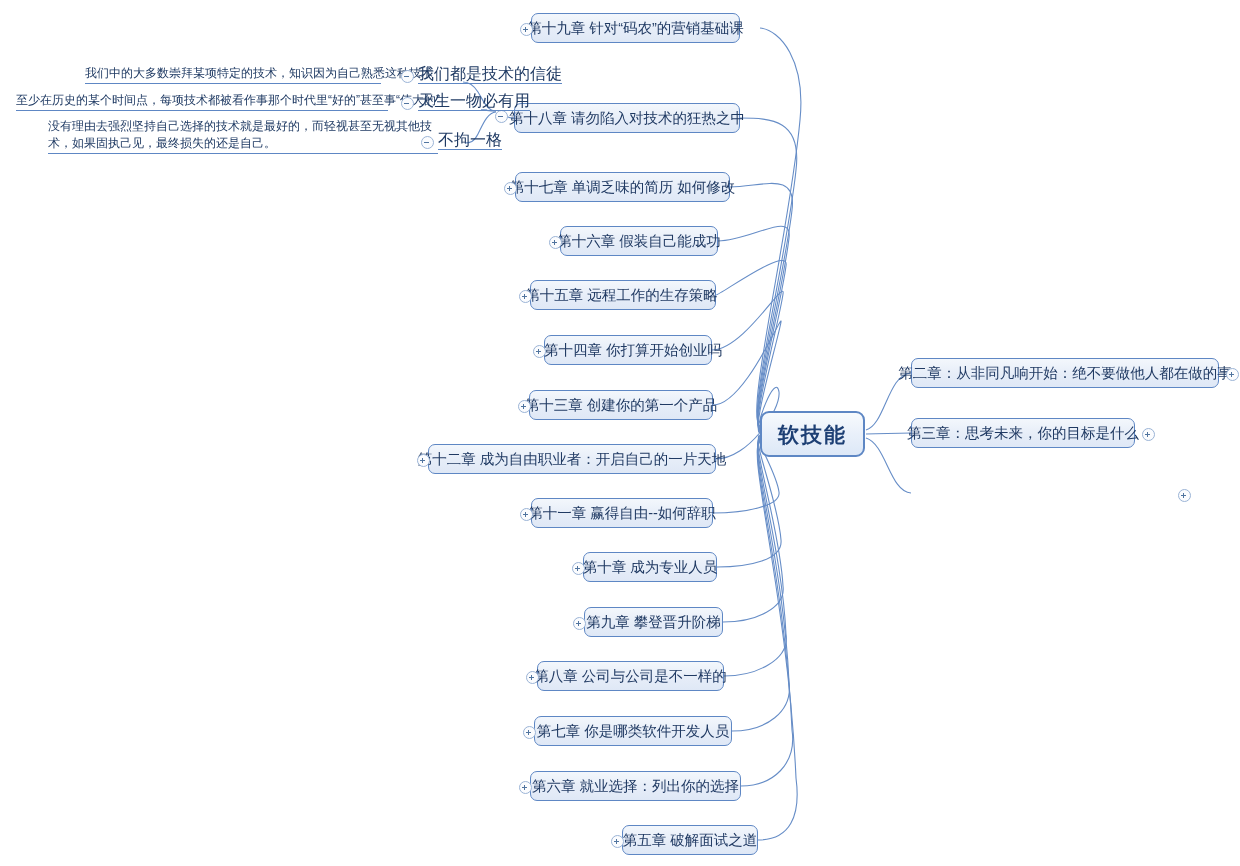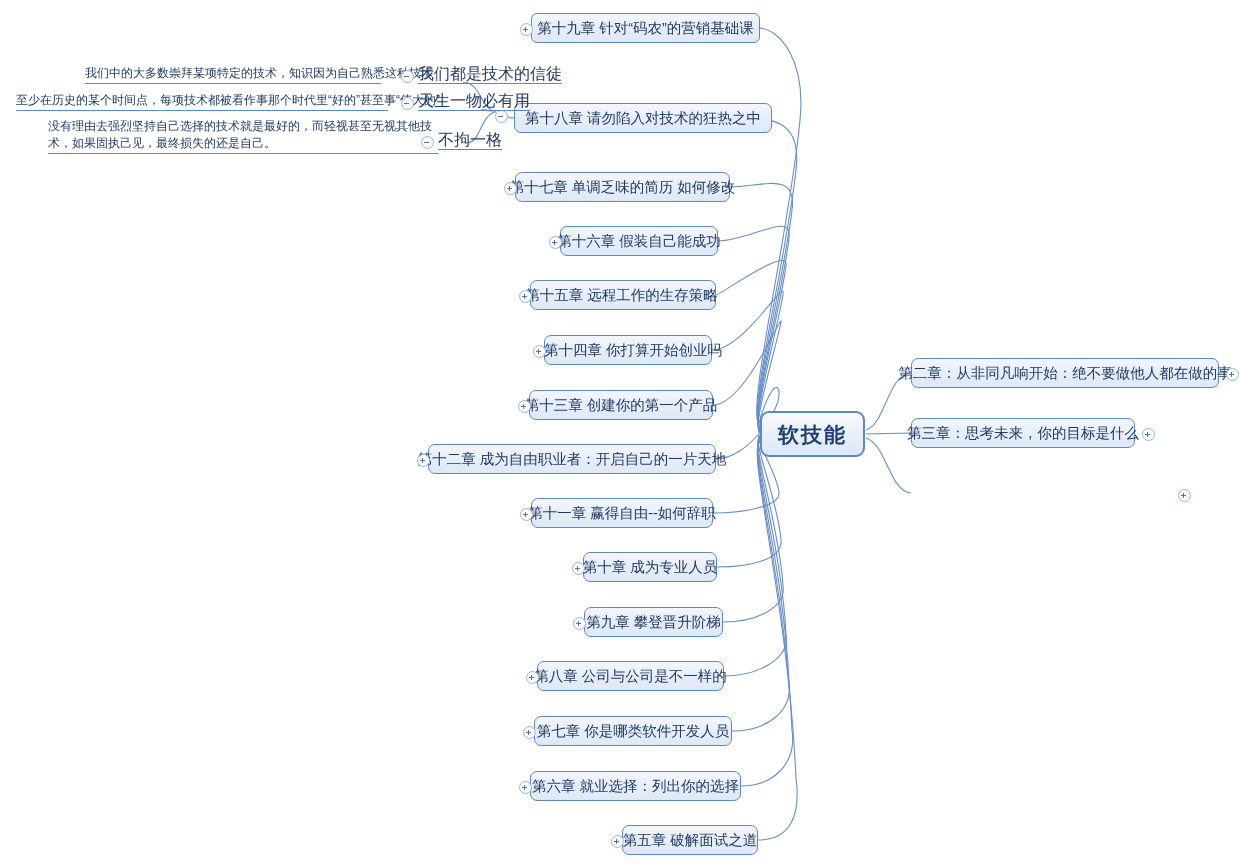--- a/index.html
+++ b/index.html
@@ -127,26 +127,26 @@
   </div>
   <span class="tog plus" style="left:1226px;top:368px;"></span>
 
   <div class="node" style="left:911px;top:418px;width:224px;">
     <span>第三章：思考未来，你的目标是什么</span>
   </div>
   <span class="tog plus" style="left:1142px;top:428px;"></span>
 
   <span class="tog plus" style="left:1178px;top:489px;"></span>
 
-  <div class="node" style="left:531px;top:13px;width:229px;border-radius:6px;">
+  <div class="node" style="left:531px;top:13px;width:209px;">
     <span>第十九章 针对“码农”的营销基础课</span>
   </div>
   <span class="tog plus" style="left:520px;top:23px;"></span>
 
-  <div class="node" style="left:514px;top:103px;width:258px;">
+  <div class="node" style="left:514px;top:103px;width:226px;">
     <span>第十八章 请勿陷入对技术的狂热之中</span>
   </div>
 
   <div class="node" style="left:515px;top:172px;width:215px;text-align:right;">
     <span>第十七章 单调乏味的简历 如何修改</span>
   </div>
   <span class="tog plus" style="left:504px;top:182px;"></span>
 
   <div class="node" style="left:560px;top:226px;width:158px;">
     <span>第十六章 假装自己能成功</span>

